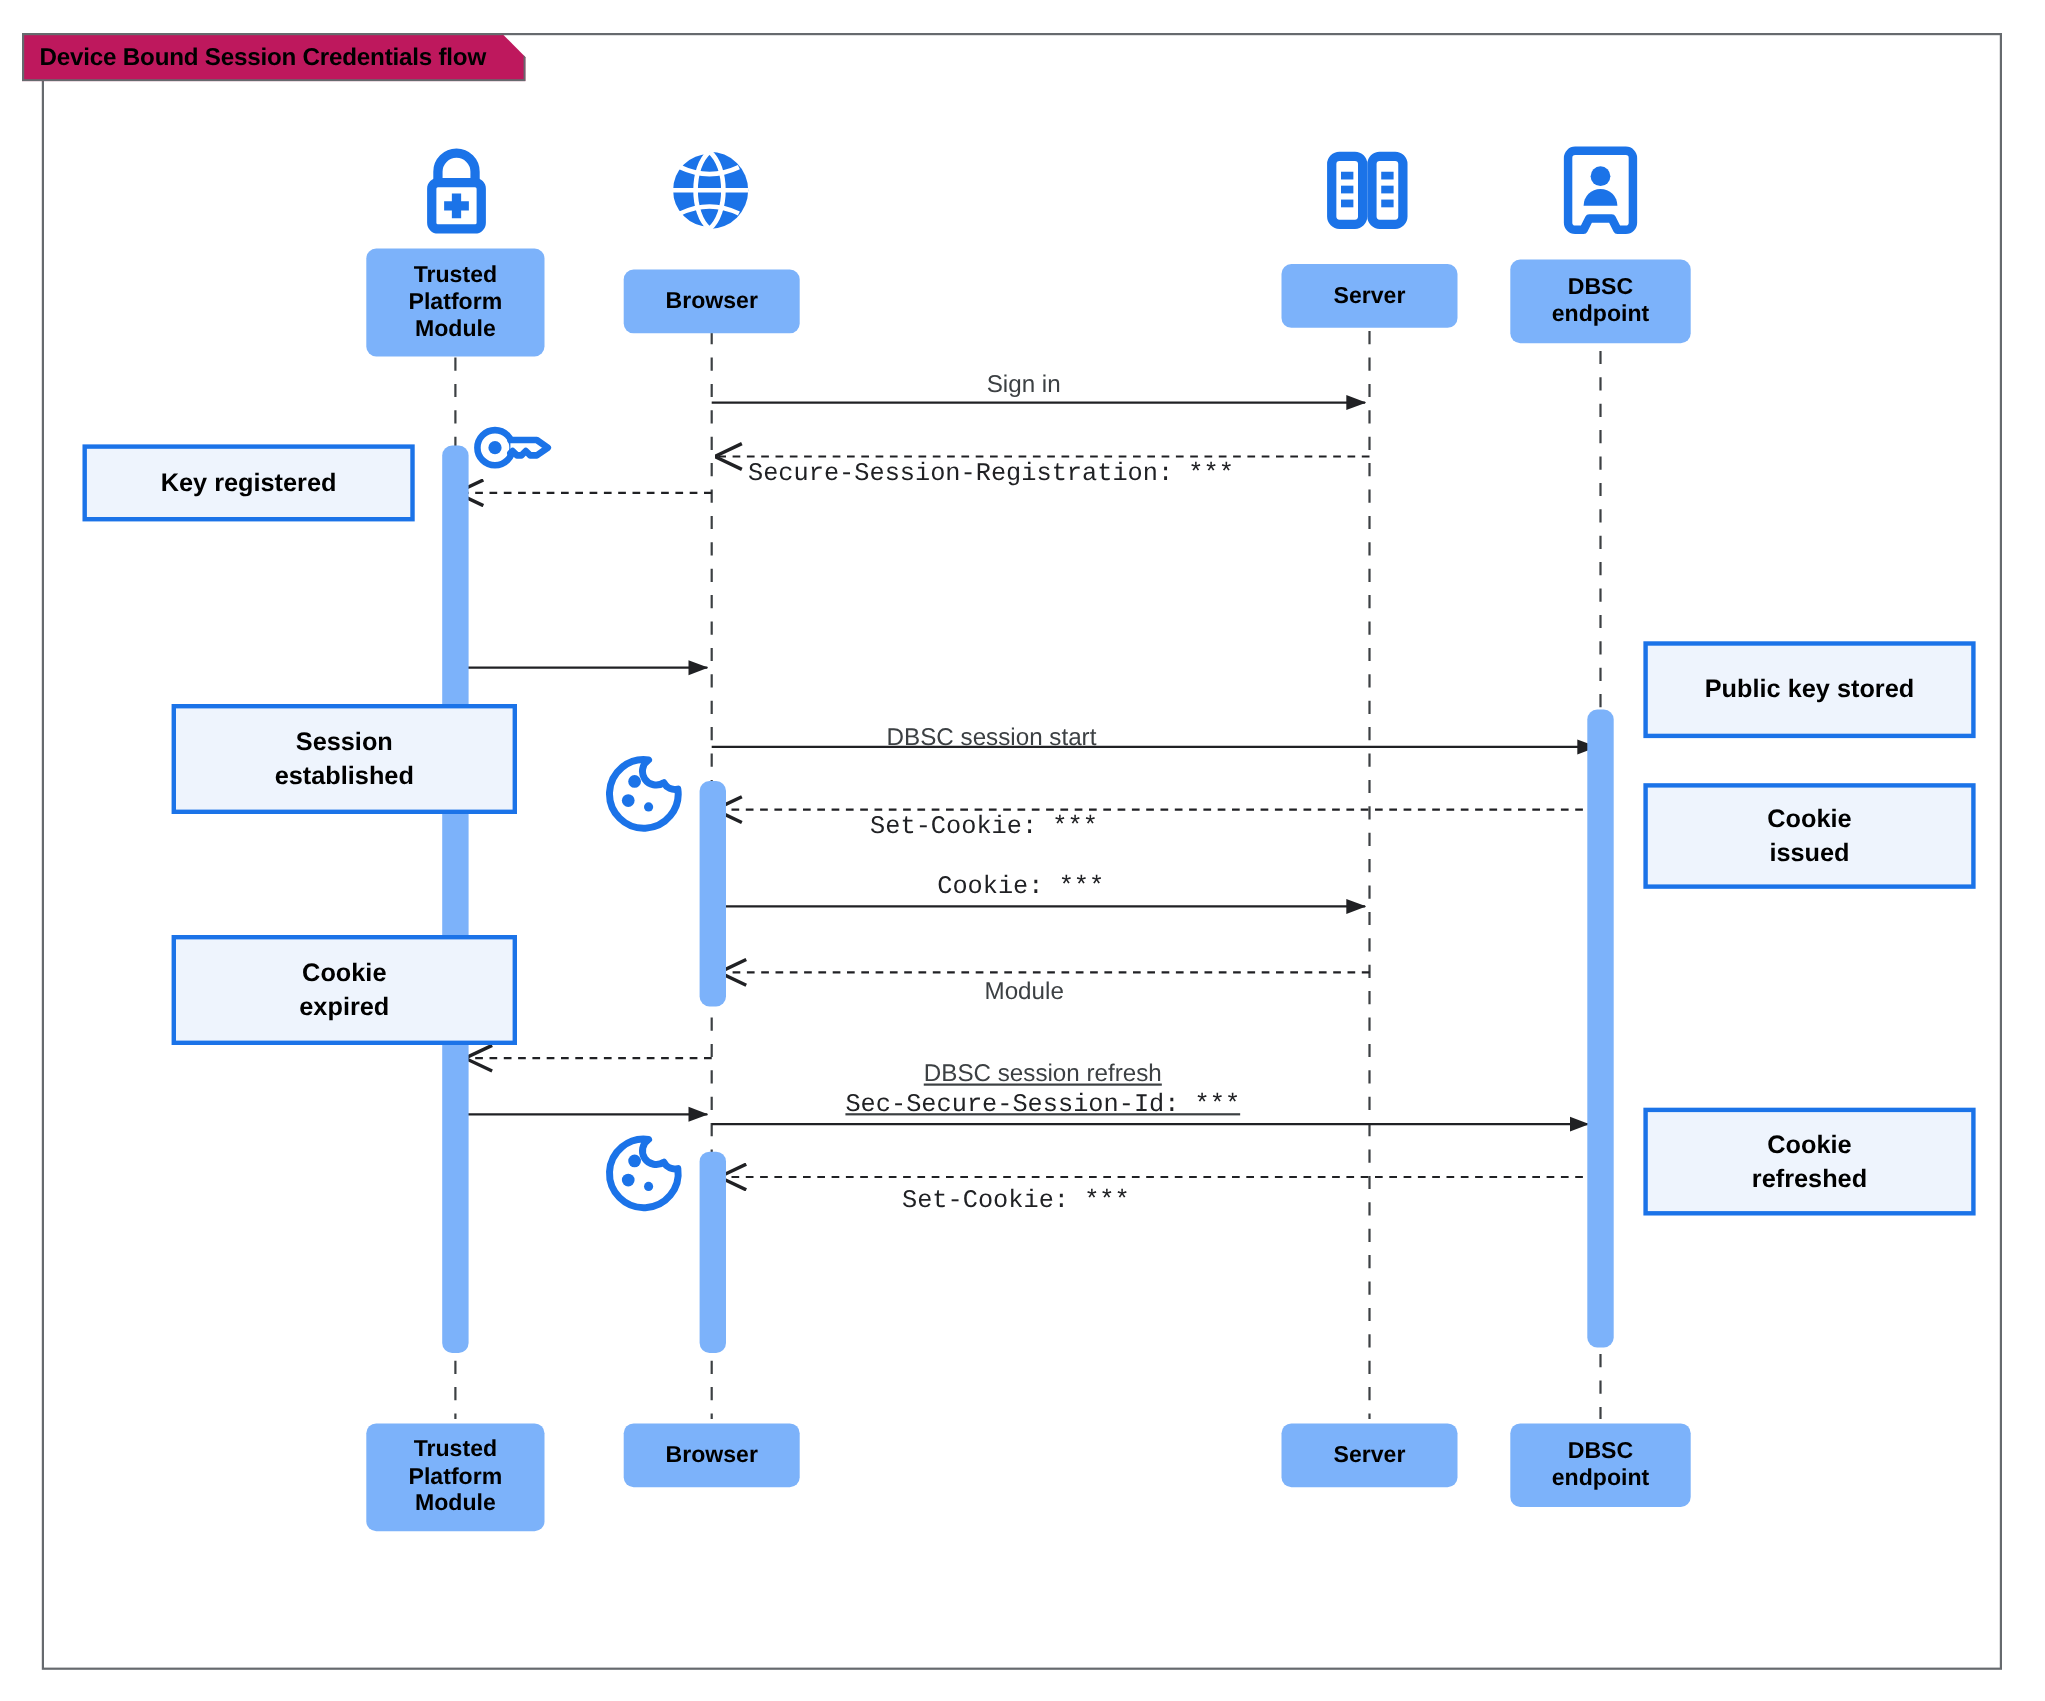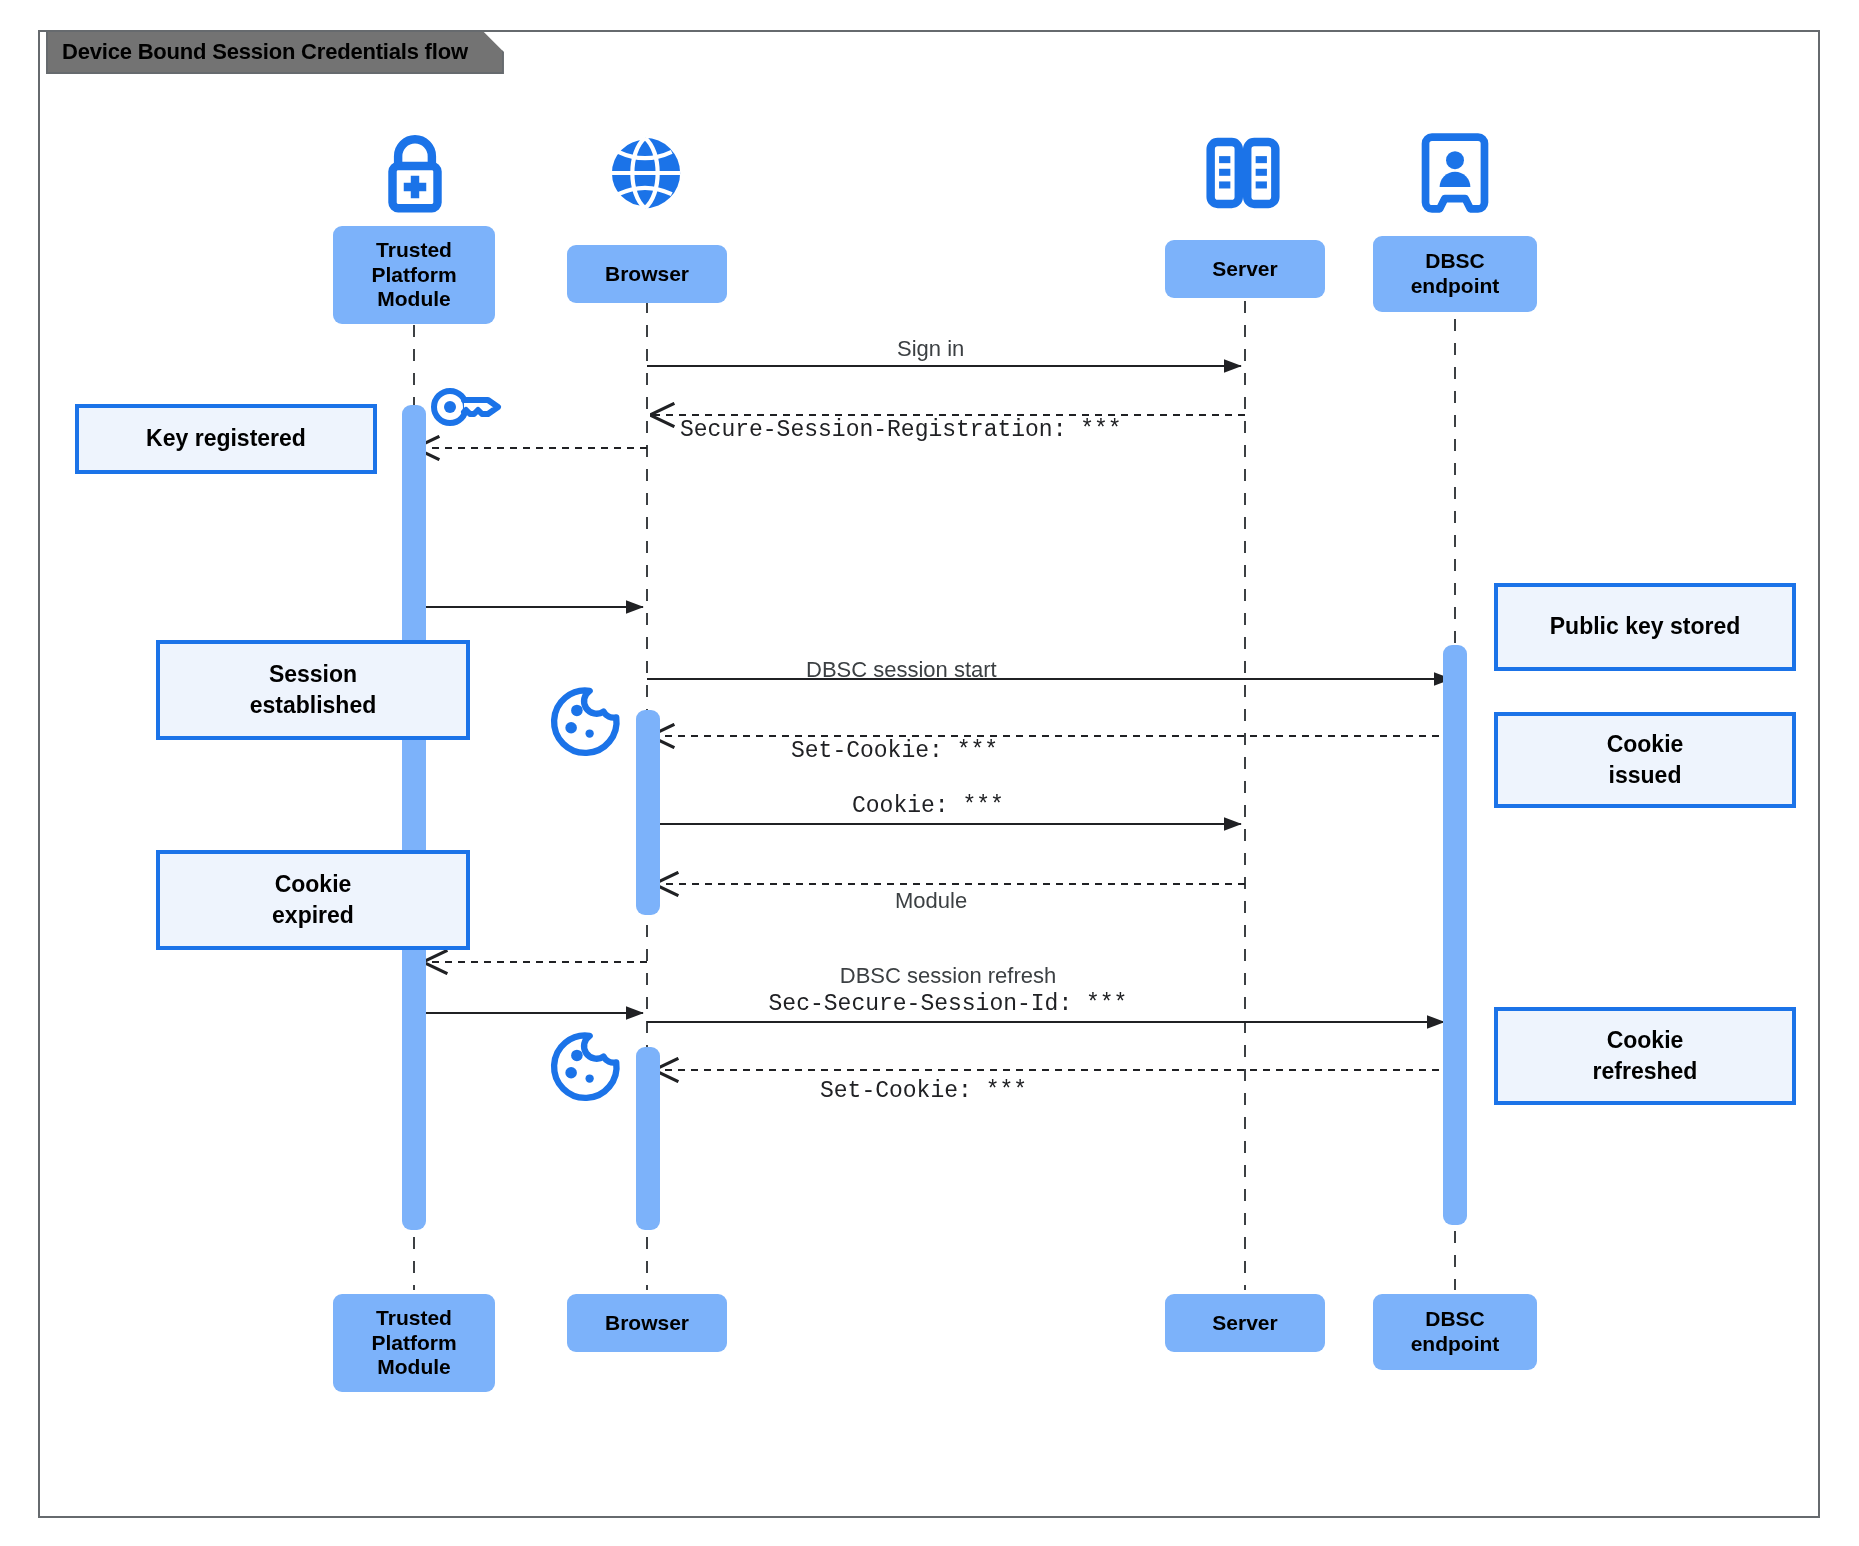--- a/index.html
+++ b/index.html
@@ -4,22 +4,22 @@
 <style>
   html,body{margin:0;padding:0;background:#ffffff;}
   body{font-family:"Liberation Sans",sans-serif;}
   #stage{position:relative;width:1859px;height:1546px;background:#ffffff;overflow:hidden;}
 
   
   #frame{position:absolute;left:38px;top:30px;width:1782px;height:1488px;
          border:2px solid #666a6e;background:#ffffff;box-sizing:border-box;}
 
   
-  #title-tab{position:absolute;left:46px;top:30px;height:44px;
-             background:#737373;border:2px solid #666a6e;border-bottom-color:#666a6e;
+  #title-tab{position:absolute;left:20px;top:30px;height:44px;
+             background:#be185d;border:2px solid #666a6e;border-bottom-color:#666a6e;
              box-sizing:border-box;padding:0 34px 0 14px;display:flex;align-items:center;
              clip-path:polygon(0 0, calc(100% - 22px) 0, 100% 50%, 100% 100%, 0 100%);}
   #title-tab .t{font-size:22px;font-weight:bold;color:#000;white-space:nowrap;
                 font-family:"Liberation Sans",sans-serif;letter-spacing:-0.2px;}
 
   
   #wires{position:absolute;left:0;top:0;width:1859px;height:1546px;pointer-events:none;}
 
   
   .plabel{position:absolute;background:#7cb2fa;border-radius:9px;
@@ -33,21 +33,21 @@
   
   .note{position:absolute;background:#eef4fd;border:4px solid #1b73e8;
         display:flex;align-items:center;justify-content:center;text-align:center;
         font-weight:bold;font-size:23px;color:#000;line-height:1.35;
         font-family:"Liberation Sans",sans-serif;box-sizing:border-box;padding:4px 10px;}
 
   
   .msg{position:absolute;color:#3c4043;white-space:nowrap;}
   .msg.sans{font-family:"Liberation Sans",sans-serif;font-size:22px;}
   .msg.mono{font-family:"Liberation Mono",monospace;font-size:23px;color:#202124;}
-  .msg.two{display:flex;flex-direction:column;align-items:center;line-height:1.25;}
+  .msg.two{display:flex;flex-direction:column;align-items:center;line-height:1.25;text-decoration:underline;}
 
   
   .ico{position:absolute;}
 </style>
 </head>
 <body>
 
 <div id="stage">
 
   <div id="frame"></div>

